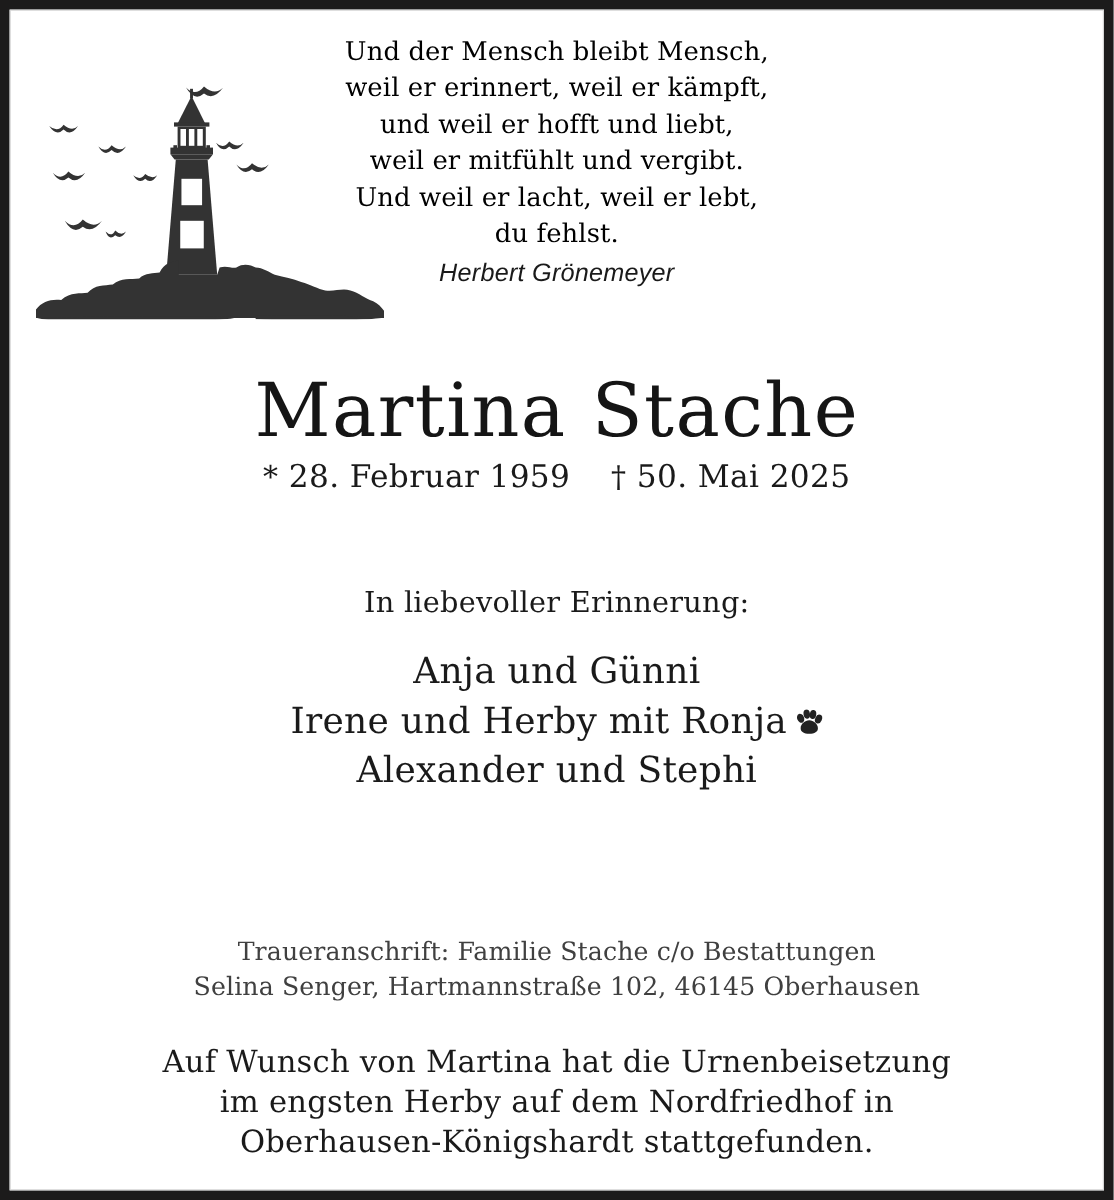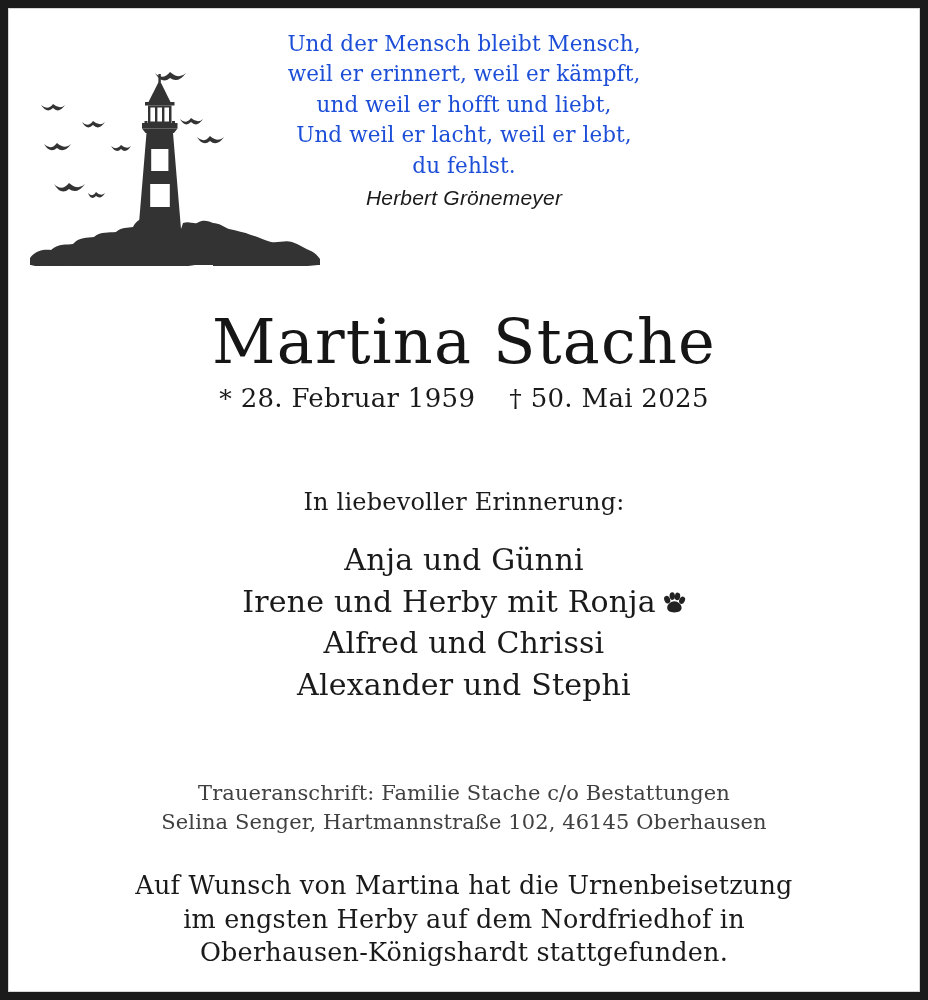--- a/index.html
+++ b/index.html
@@ -48,21 +48,21 @@
     position: absolute;
     left: 0;
     right: 0;
     top: 20px;
     text-align: center;
   }
   .quote-line {
     font-family: "DejaVu Serif", "Liberation Serif", serif;
     font-size: 21.5px;
     line-height: 30.4px;
-    color: #1d4ed8;
+    color: #000000;
     letter-spacing: 0.1px;
     white-space: nowrap;
   }
   .quote-author {
     margin-top: 5px;
     font-family: "Liberation Sans", "DejaVu Sans", sans-serif;
     font-style: italic;
     font-size: 21px;
     color: #1a1a1a;
     letter-spacing: 0.2px;
@@ -225,20 +225,21 @@
           <path d="M205 220 C 245 218, 285 219, 306 221 C 282 224, 238 225, 205 222 Z"></path>
           <path d="M20 219 C 55 218, 95 218, 120 219 C 96 222, 52 222, 20 220 Z"></path>
         </g>
       </svg>
     </div>
 
     <div class="quote-block">
       <div class="quote-line">Und der Mensch bleibt Mensch,</div>
       <div class="quote-line">weil er erinnert, weil er kämpft,</div>
       <div class="quote-line">und weil er hofft und liebt,</div>
+      <div class="quote-line">weil er mitfühlt und vergibt.</div>
       <div class="quote-line">Und weil er lacht, weil er lebt,</div>
       <div class="quote-line">du fehlst.</div>
       <div class="quote-author">Herbert Grönemeyer</div>
     </div>
 
     <div class="name-block">
       <div class="deceased-name">Martina Stache</div>
       <div class="dates-row">
         <span class="date-birth"><span class="sym">*</span> <span>28. Februar 1959</span></span><span class="date-death"><span class="sym">†</span> <span>50. Mai 2025</span></span>
       </div>
@@ -255,23 +256,20 @@
                 <g fill="#222222">
                   <ellipse cx="5.2" cy="7.6" rx="2.9" ry="3.9" transform="rotate(-22 5.2 7.6)"></ellipse>
                   <ellipse cx="10.3" cy="4.1" rx="2.7" ry="3.8" transform="rotate(-8 10.3 4.1)"></ellipse>
                   <ellipse cx="15.5" cy="4.4" rx="2.7" ry="3.8" transform="rotate(9 15.5 4.4)"></ellipse>
                   <ellipse cx="20.1" cy="8.2" rx="2.8" ry="3.8" transform="rotate(24 20.1 8.2)"></ellipse>
                   <path d="M12.4 9.3 c3.6 0 7.2 3.2 7.2 6.5 c0 3.0 -2.7 4.6 -7.2 4.6 c-4.5 0 -7.2 -1.6 -7.2 -4.6 c0 -3.3 3.6 -6.5 7.2 -6.5 z"></path>
                 </g>
               </svg></span>
         </div>
         <div class="mourner">
-          <span>Alfred und Chrissi</span>
-        </div>
-        <div class="mourner">
           <span>Alexander und Stephi</span>
         </div>
       </div>
     </div>
 
     <div class="address-block">
       <div class="address-line">Traueranschrift: Familie Stache c/o Bestattungen</div>
       <div class="address-line">Selina Senger, Hartmannstraße 102, 46145 Oberhausen</div>
     </div>
 

